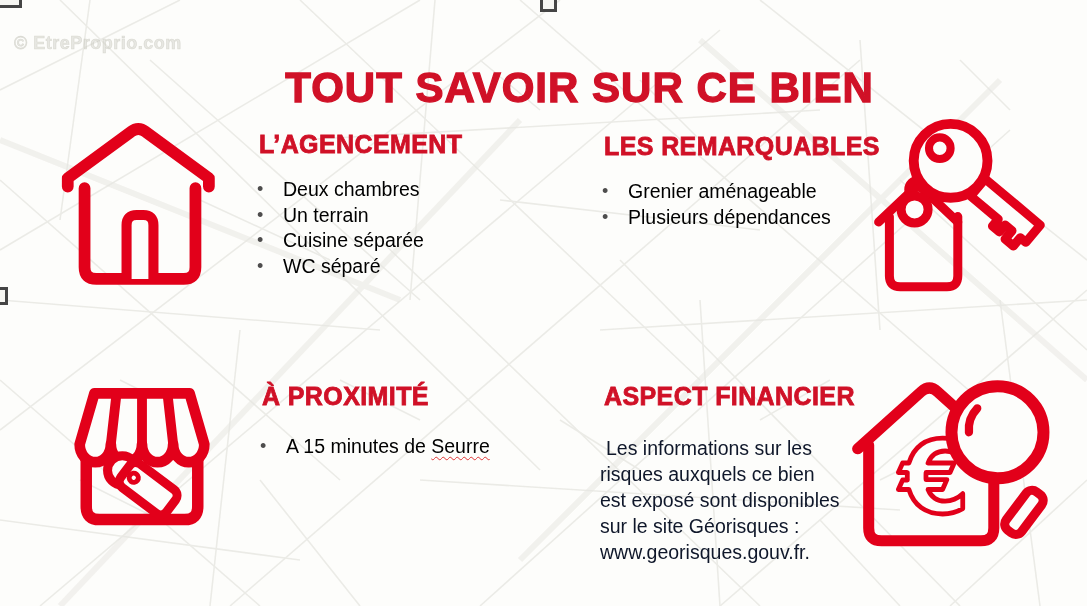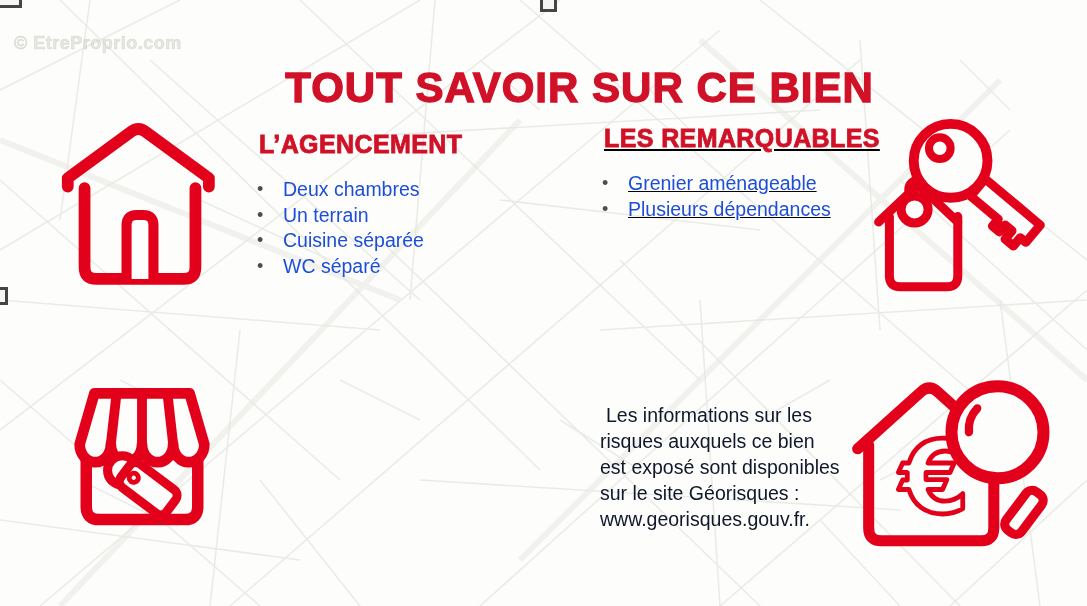--- a/index.html
+++ b/index.html
@@ -31,26 +31,26 @@
   }
   .section{position:absolute;}
   .section h2{
     margin:4px;
     font-size:25px;font-weight:700;letter-spacing:.4px;
     color:#d01127;
     -webkit-text-stroke:.8px #d01127;
     white-space:nowrap;
   }
   .sec-agencement{left:255px;top:126px;width:330px;}
-  .sec-remarquables{left:600px;top:120px;width:340px;text-decoration:underline;}
+  .sec-remarquables{left:600px;top:128px;width:340px;}
   .sec-proximite{left:258px;top:378px;width:340px;}
   .sec-financier{left:600px;top:378px;width:270px;}
   ul.bullets{
     list-style:none;margin:21px 0 0 0;padding:0;
-    font-size:19.5px;color:#1d4ed8;
+    font-size:19.5px;color:#000000;
   }
   ul.bullets li{
     position:relative;padding-left:28px;margin:0 0 6px 0;line-height:19.5px;
   }
   ul.bullets li::before{
     content:"\2022";
     position:absolute;left:2px;top:0;
     color:#4e4d4d;font-size:18px;
   }
   .sec-proximite ul.bullets{margin-top:26px;}
@@ -185,22 +185,29 @@
     <path d="M16,40 V82 Q16,90 24,90 H76 Q84,90 84,82 V40"></path>
     <path d="M12,44 L21,13 L79,13 L88,44 A9.5,11 0 0 1 69,44 A9.5,11 0 0 1 50,44 A9.5,11 0 0 1 31,44 A9.5,11 0 0 1 12,44 Z" fill="#fdfdfb" stroke-width="6.5"></path>
     <path d="M31,44 L34.5,13 M50,44 V13 M69,44 L65.5,13" stroke-width="6"></path>
     <circle cx="38" cy="60" r="9" stroke-width="5.5" fill="#fdfdfb"></circle>
     <g transform="translate(44,55) rotate(37)">
       <rect x="0" y="-2" width="35" height="18" rx="4.5" fill="#fdfdfb" stroke-width="5.5"></rect>
       <circle cx="6.5" cy="7" r="2.8" stroke-width="3"></circle>
     </g>
   </svg>
 
+  <div class="section sec-proximite">
+    <h2>À PROXIMITÉ</h2>
+    <ul class="bullets">
+      <li><span>A 15 minutes de </span><span class="misspelled">Seurre</span></li>
+    </ul>
+  </div>
 
   <div class="section sec-financier">
+    <h2>ASPECT FINANCIER</h2>
     <div class="para">
       <div>Les informations sur les</div>
       <div>risques auxquels ce bien</div>
       <div>est exposé sont disponibles</div>
       <div>sur le site Géorisques :</div>
       <div>www.georisques.gouv.fr.</div>
     </div>
   </div>
 
   <svg class="icon icon-fin" viewBox="0 0 114 100" fill="none" stroke="#e2001a" stroke-width="6" stroke-linecap="round" stroke-linejoin="round" xmlns="http://www.w3.org/2000/svg">

